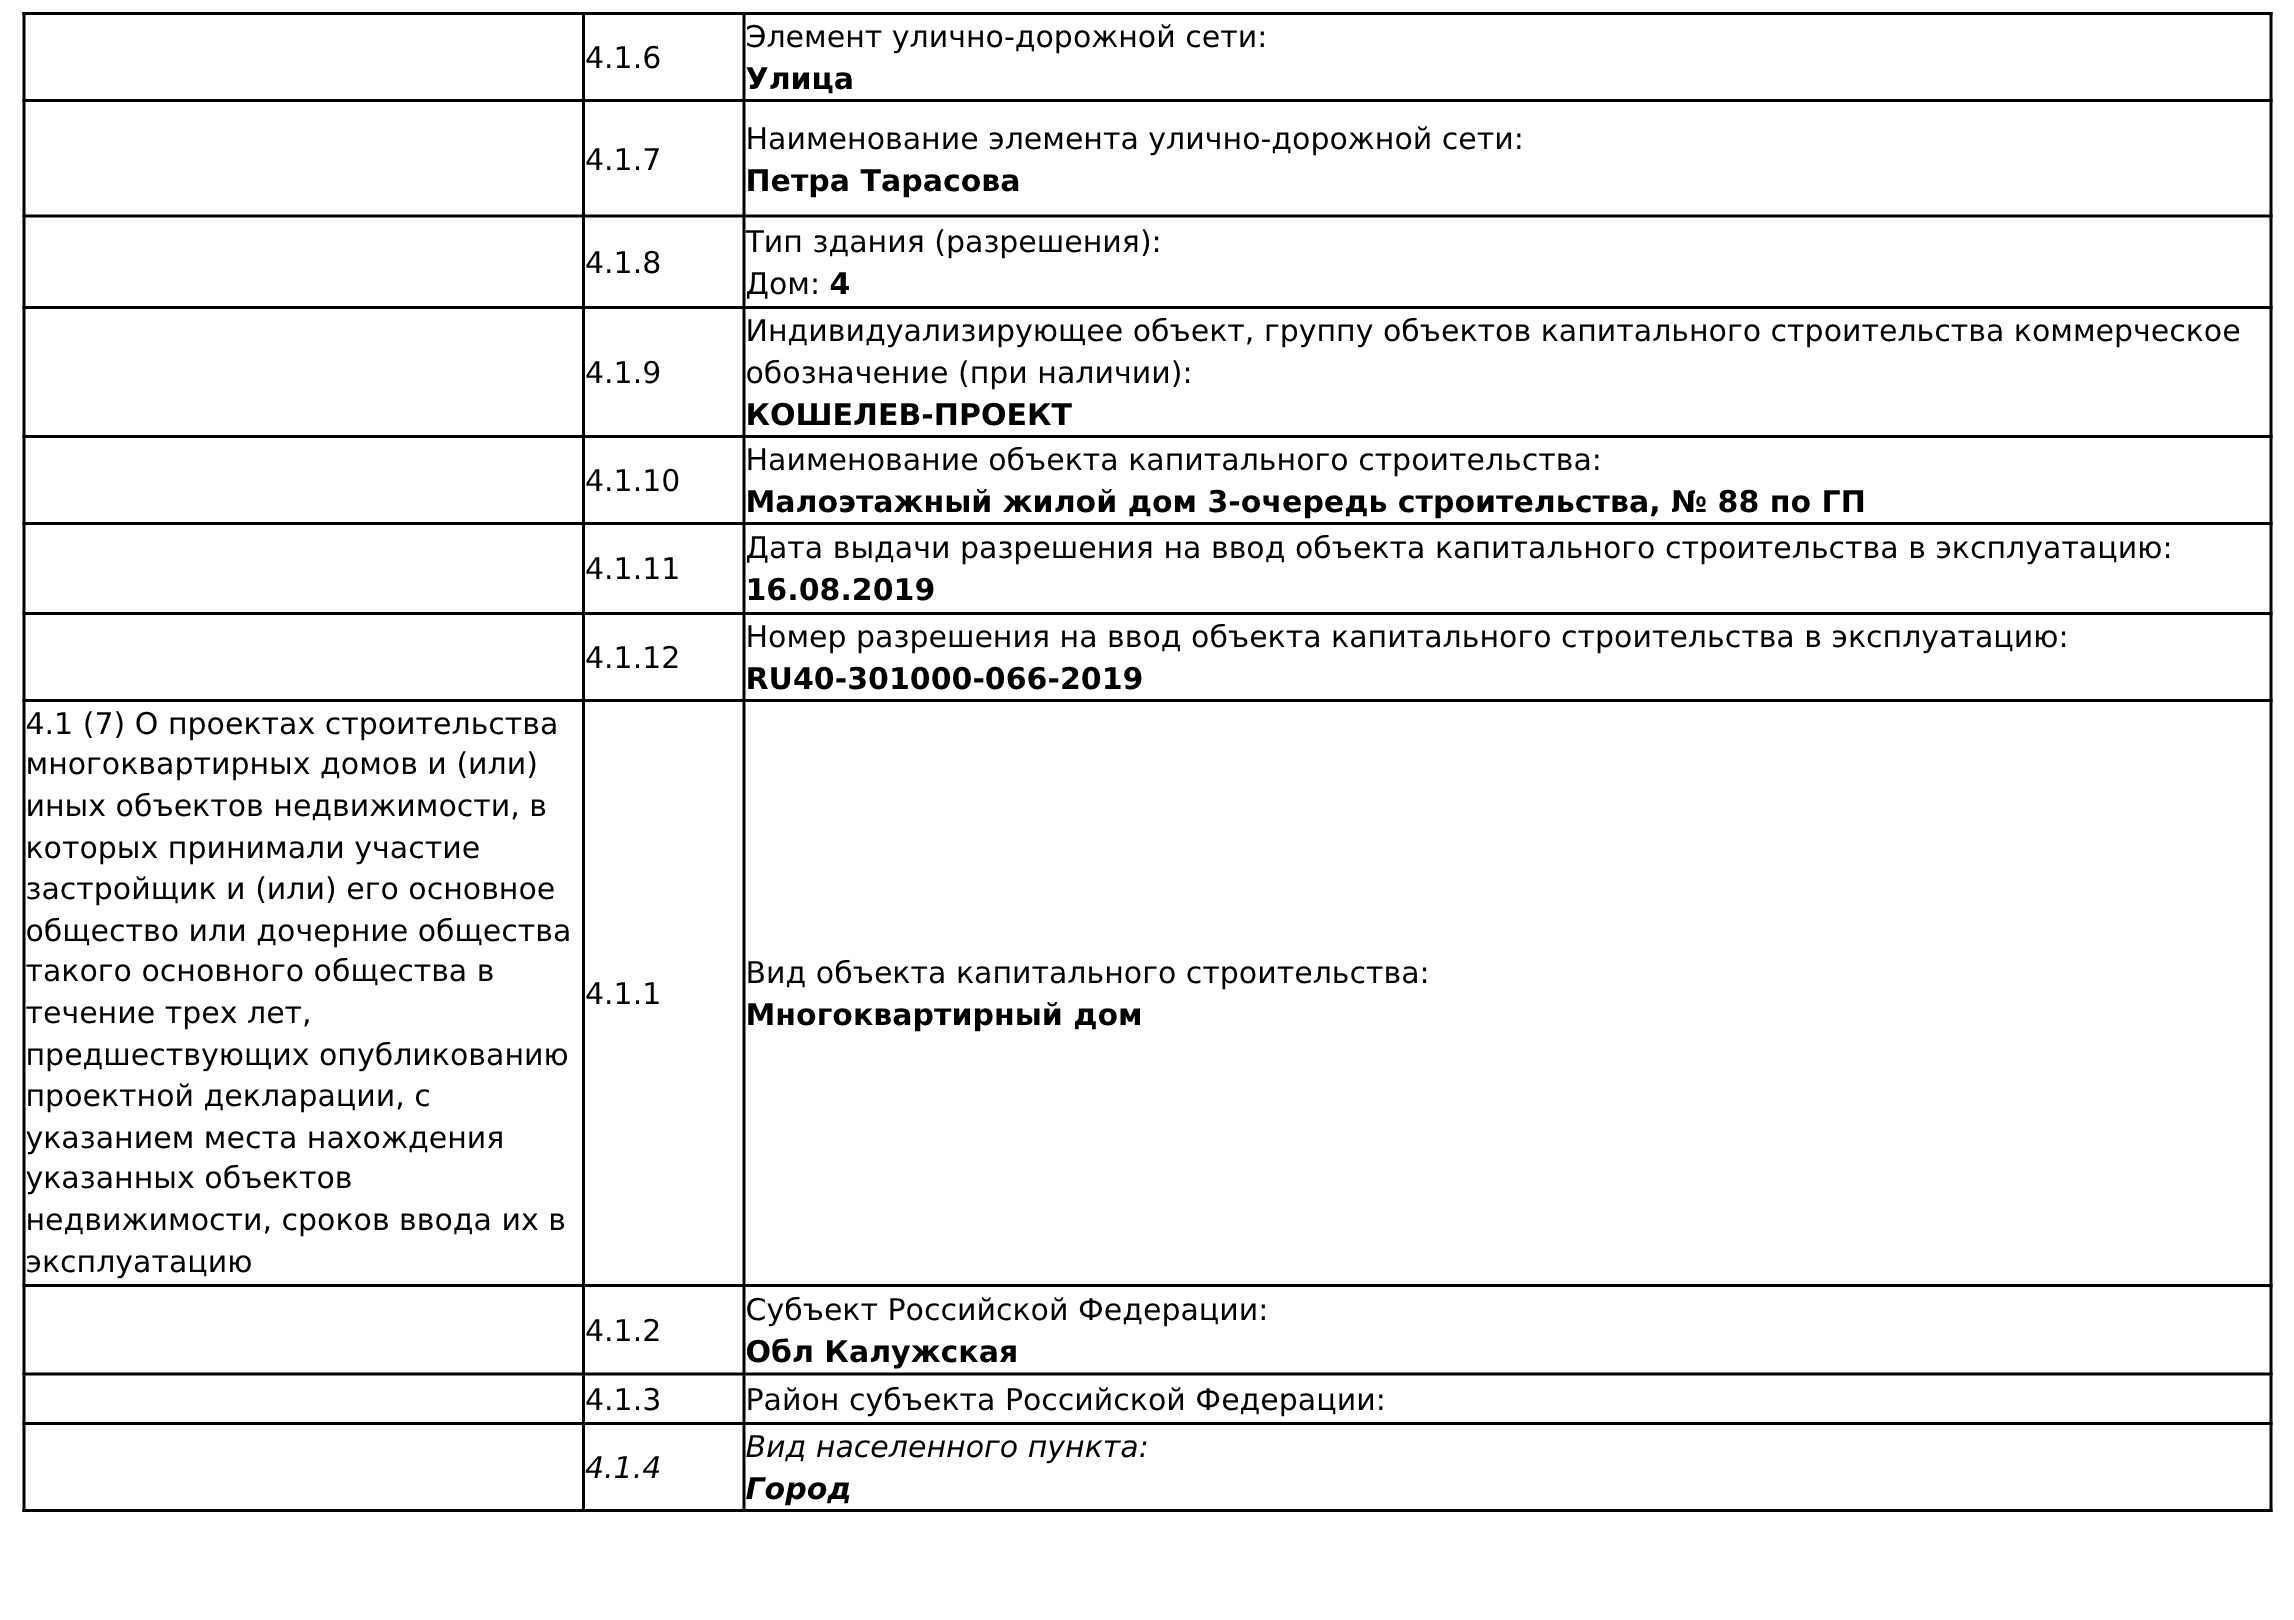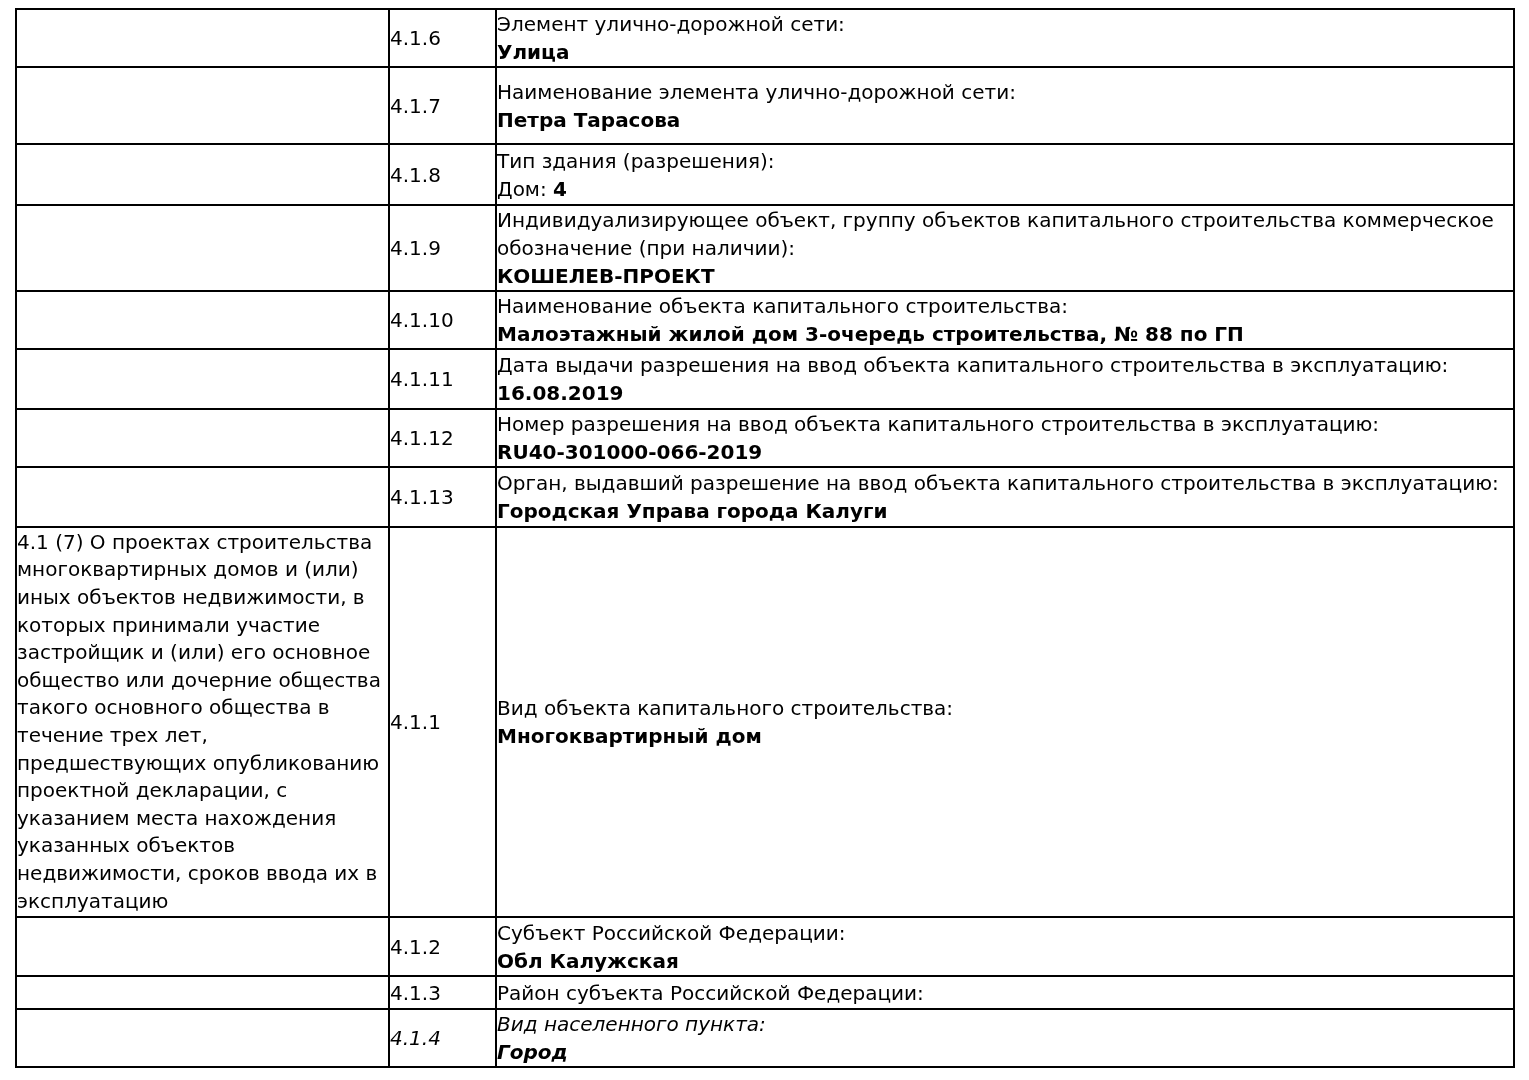--- a/index.html
+++ b/index.html
@@ -141,28 +141,20 @@
         </td>
       </tr>
       <tr class="r6">
         <td class="section-cell"></td>
         <td class="code-cell">4.1.12</td>
         <td class="content-cell">
           <div class="field-label">Номер разрешения на ввод объекта капитального строительства в эксплуатацию:</div>
           <div class="field-value-line"><span class="field-value-prefix"></span><span class="field-value">RU40-301000-066-2019</span></div>
         </td>
       </tr>
-      <tr class="r7">
-        <td class="section-cell"></td>
-        <td class="code-cell">4.1.13</td>
-        <td class="content-cell">
-          <div class="field-label">Орган, выдавший разрешение на ввод объекта капитального строительства в эксплуатацию:</div>
-          <div class="field-value-line"><span class="field-value-prefix"></span><span class="field-value">Городская Управа города Калуги</span></div>
-        </td>
-      </tr>
       <tr class="r8">
         <td class="section-cell">4.1 (7) О проектах строительства многоквартирных домов и (или) иных объектов недвижимости, в которых принимали участие застройщик и (или) его основное общество или дочерние общества такого основного общества в течение трех лет, предшествующих опубликованию проектной декларации, с указанием места нахождения указанных объектов недвижимости, сроков ввода их в эксплуатацию</td>
         <td class="code-cell">4.1.1</td>
         <td class="content-cell">
           <div class="field-label">Вид объекта капитального строительства:</div>
           <div class="field-value-line"><span class="field-value-prefix"></span><span class="field-value">Многоквартирный дом</span></div>
         </td>
       </tr>
       <tr class="r9">
         <td class="section-cell"></td>

